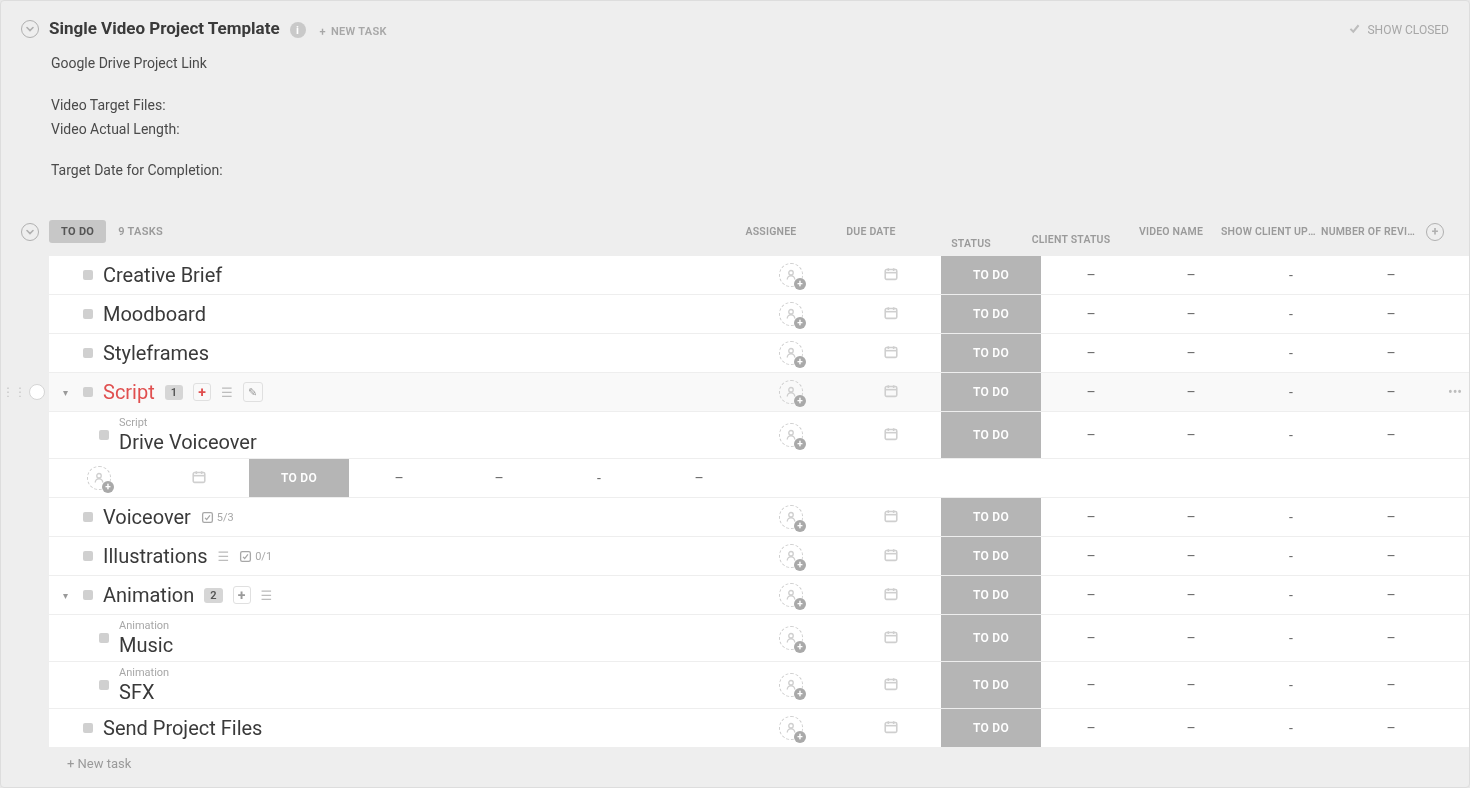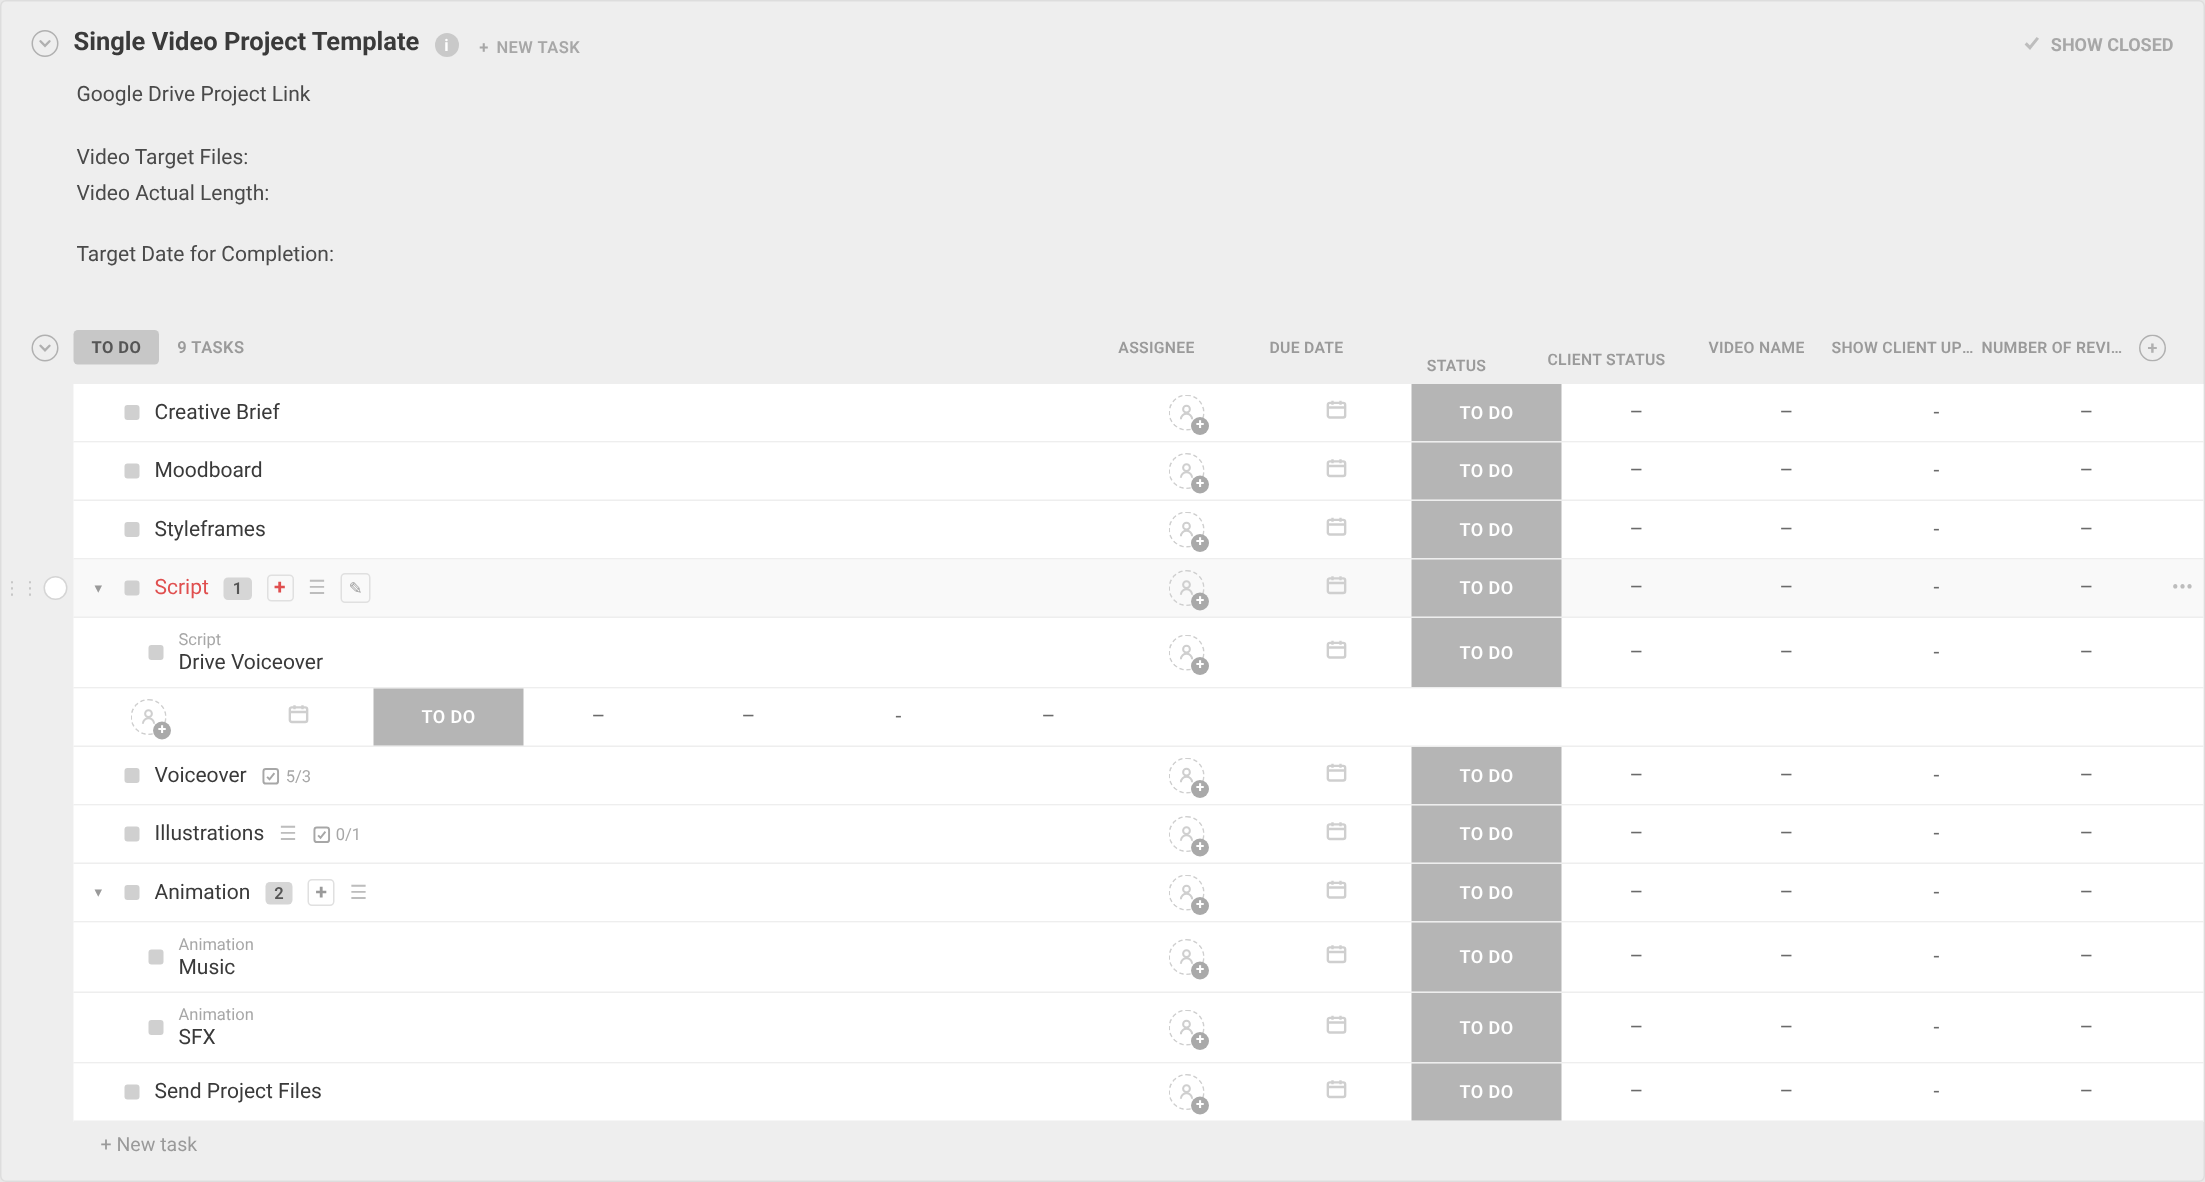--- a/index.html
+++ b/index.html
@@ -53,21 +53,21 @@
     font-size: 11px;
     font-weight: 600;
     letter-spacing: 0.3px;
     cursor: pointer;
   }
   .new-task-btn .plus { margin-right: 2px; color:#a7a7a7;}
   .header-right {
     margin-left: auto;
     color: #a7a7a7;
     font-size: 12px;
-    font-weight: 700;
+    font-weight: 400;
     display:flex; align-items:center; gap:6px;
     cursor:pointer;
   }
   .description {
     padding: 4px 20px 30px 50px;
     color: #4a4a4a;
     font-size: 14px;
     line-height: 1.7;
   }
   .description .line { display:block; }
@@ -180,21 +180,21 @@
     user-select:none;
   }
   .exp-caret.hidden { visibility:hidden; }
   .status-square {
     width:10px; height:10px;
     background:#d0d0d0;
     border-radius:2px;
     flex-shrink:0;
   }
   .task-name {
-    font-size:14px;
+    font-size:20px;
     color:#3a3a3a;
   }
   .task-name.highlight { color:#e04f4f; }
   .count-badge {
     background:#d6d6d6;
     color:#555;
     font-size:11px;
     font-weight:600;
     border-radius:3px;
     padding:1px 6px;

